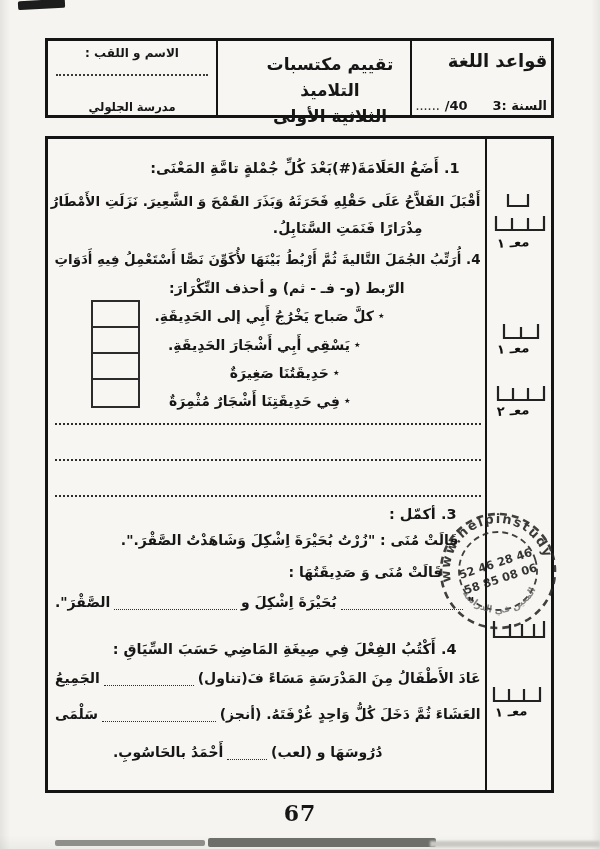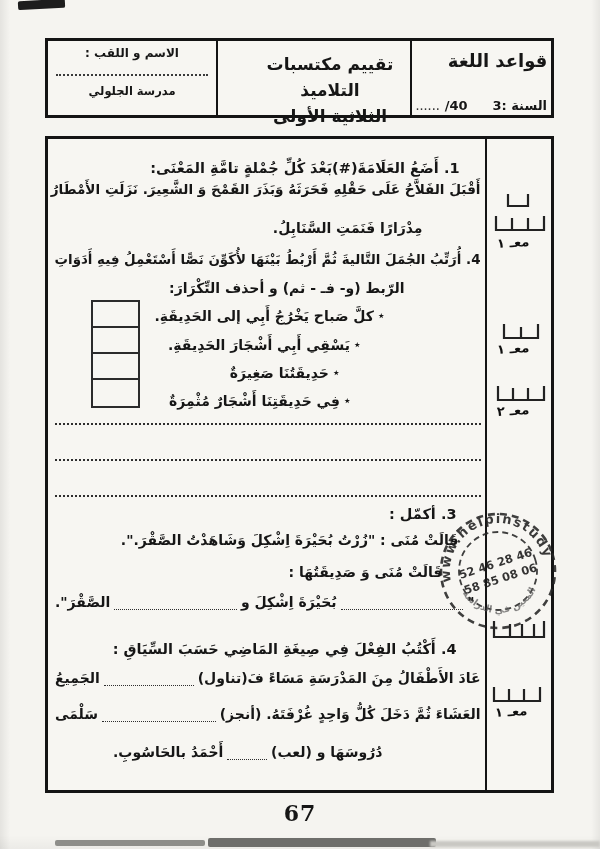--- a/index.html
+++ b/index.html
@@ -35,38 +35,38 @@
   .h-year-row { position:absolute; bottom:2px; right:4px; left:4px;
     display:flex; direction:rtl; justify-content:space-between; align-items:flex-end;
     font-size:13px; font-weight:bold; }
   .h-year-row .score-group { direction:ltr; unicode-bidi:bidi-override; }
   .h-year-row .dots { font-size:8px; letter-spacing:1px; color:#333; }
   .h-title { flex:1; border-left:2px solid #141414; text-align:center;
     padding-top:10px; font-size:17px; font-weight:bold; line-height:26px; }
   .h-name { width:168px; padding:5px 8px; direction:rtl; }
   .h-name .lbl { font-size:12px; font-weight:bold; text-align:center; }
   .h-name .dotline { margin-top:14px; border-bottom:2px dotted #3a3a3a; height:2px; }
-  .h-name .school { margin-top:8px; font-size:11.5px; font-weight:bold; text-align:center; }
+  .h-name .school { margin-top:24px; font-size:11.5px; font-weight:bold; text-align:center; }
 
   
   .main-box { position:absolute; left:45px; top:136px; width:509px; height:657px;
     border:3px solid #141414; background:#f7f6f2; }
   .score-col { position:absolute; top:0; bottom:0; right:0; width:66px;
     border-right:none; border-left:2.5px solid #141414; }
   .score-col svg { position:absolute; }
   .score-label { position:absolute; font-size:13px; font-weight:bold; direction:rtl;
     transform:rotate(-4deg); white-space:nowrap; color:#101010; }
 
   .content { position:absolute; top:3px; left:3px; right:68.5px; bottom:3px;
     direction:rtl; font-weight:bold; }
   .blk { position:absolute; white-space:nowrap; font-size:14px; font-weight:bold; }
   .t15 { font-size:14.5px; }
 
   .ex1-title { right:23px; top:18px; }
-  .ex1-b1 { right:2px;  top:39px;  font-size:13.6px; }
+  .ex1-b1 { right:2px;  top:51px;  font-size:13.6px; }
   .ex1-b2 { right:60px; top:78px; }
 
   .ex2-t1 { right:2px;  top:110px; font-size:13.4px; }
   .ex2-t2 { right:78px; top:138px; }
   .bullet-line .star { font-size:12px; margin-left:4px; vertical-align:2px; }
   .bul-1 { right:98px;  top:166px; }
   .bul-2 { right:122px; top:195px; }
   .bul-3 { right:143px; top:223px; }
   .bul-4 { right:132px; top:251px; }
 

